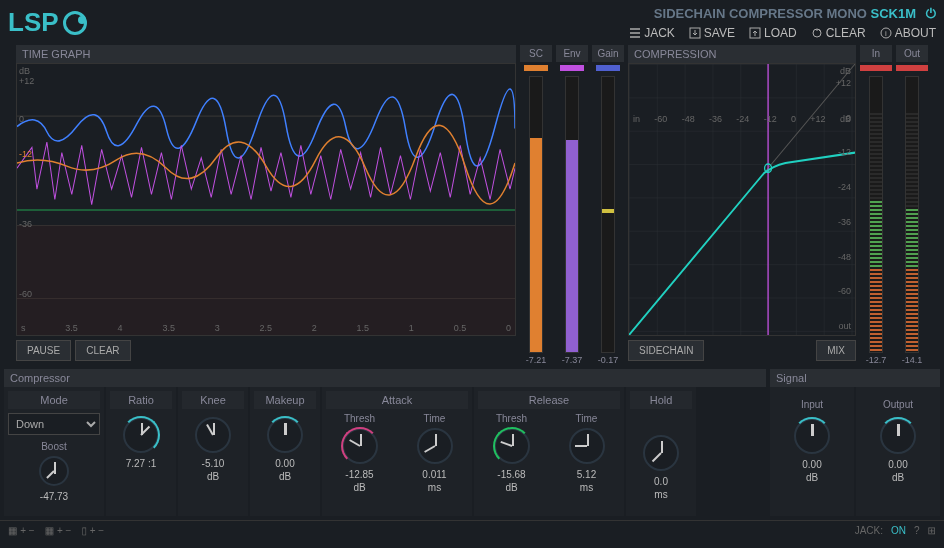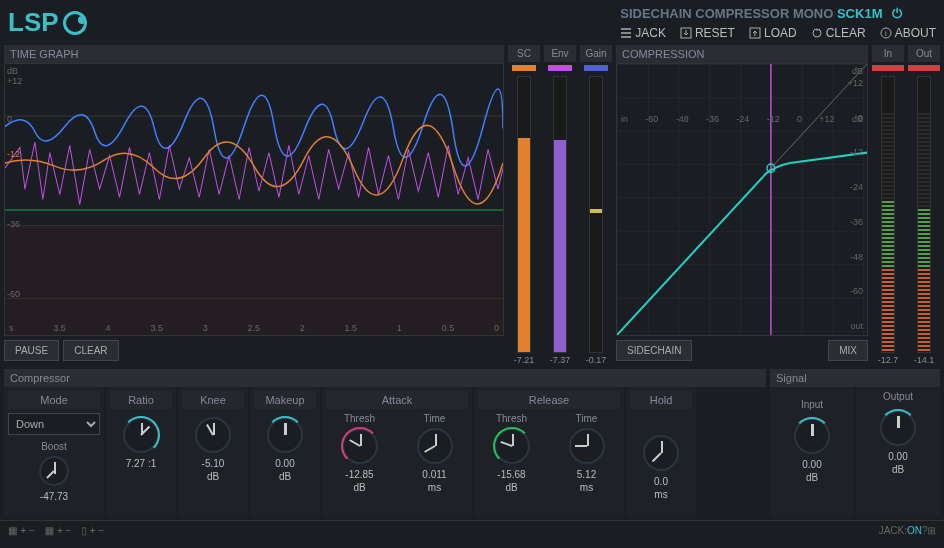--- a/index.html
+++ b/index.html
@@ -1,27 +1,27 @@
 <!DOCTYPE html>
 <html><head>
 <meta charset="utf-8">
 <style>
 *{box-sizing:border-box;margin:0;padding:0;font-family:Arial,sans-serif}
 body{background:#1a1e23;color:#aab;width:944px;height:548px;overflow:hidden;font-size:11px}
 .header{height:45px;display:flex;align-items:center;justify-content:space-between;padding:0 8px;background:#1a1e23}
 .logo{font-size:26px;font-weight:bold;color:#3abfc8;display:flex;align-items:center;gap:4px}
 .logo-icon{width:24px;height:24px;border:3px solid #3abfc8;border-radius:50%;position:relative}
 .logo-icon::after{content:"";position:absolute;width:8px;height:8px;background:#3abfc8;border-radius:50%;top:2px;right:-2px}
-.header-right{text-align:left}
+.header-right{text-align:right}
 .title-row{color:#678;font-size:13px;font-weight:bold;margin-bottom:4px}
 .model{color:#3abfc8}
 .menu-row{display:flex;gap:14px;justify-content:flex-end;align-items:center}
 .menu-item{color:#bbb;cursor:pointer;font-size:12px;display:flex;align-items:center;gap:3px}
 .menu-item svg{width:12px;height:12px}
-.main{display:flex;height:320px;gap:4px;padding:0 4px}
+.main{display:flex;height:320px;gap:4px;padding:0 16px}
 .time-graph{flex:0 0 500px;display:flex;flex-direction:column}
 .section-header{background:#2a2e33;padding:3px 6px;color:#889;font-size:11px}
 .graph-area{flex:1;background:#1a1e23;position:relative;border:1px solid #333}
 .graph-labels{position:absolute;font-size:9px;color:#666}
 .btn-row{display:flex;gap:4px;padding:4px 0;align-items:center}
 .btn{background:#2a2e33;color:#aaa;padding:4px 10px;border:1px solid #444;cursor:pointer;font-size:10px}
 .btn-wide{flex:1;text-align:center}
 .meters{display:flex;gap:4px}
 .meter-col{width:32px;display:flex;flex-direction:column;align-items:center}
 .meter-label{background:#2a2e33;width:100%;text-align:center;padding:3px 0;font-size:10px;color:#889}
@@ -41,21 +41,21 @@
 .control-group{display:flex;flex-direction:column;align-items:center;padding:4px;background:#1e2227}
 .group-header{background:#24282d;width:100%;text-align:center;padding:3px 0;font-size:11px;color:#889;margin-bottom:4px}
 .sub-header{font-size:10px;color:#889;margin-bottom:4px}
 .knob{width:36px;height:36px;border-radius:50%;background:#1a1e23;border:2px solid #2a3540;position:relative;margin:4px 0}
 .knob::after{content:"";position:absolute;width:2px;height:12px;background:#ccc;top:4px;left:50%;transform-origin:bottom center}
 .knob-ring{position:absolute;inset:-3px;border-radius:50%;border:2px solid transparent}
 .val-text{font-size:10px;color:#bbb;text-align:center;line-height:1.3}
 .mode-col{width:100px;padding:4px}
 .select{background:#1a1e23;color:#aaa;border:1px solid #444;padding:3px;width:100%;font-size:11px}
 .footer{height:20px;background:#1a1e23;border-top:1px solid #333;display:flex;align-items:center;padding:0 8px;gap:10px;font-size:10px;color:#666}
-.footer-right{margin-left:auto;display:flex;align-items:flex-end}
+.footer-right{margin-left:auto;display:flex;gap:8px;align-items:flex-end}
 .jack-on{color:#3abfc8}
 .seg{width:12px;height:2px;margin:1px 0}
 svg.waveform{width:100%;height:100%}
 </style>
 </head>
 <body>
 
 <div class="header">
   <div class="logo">LSP<span class="logo-icon"></span></div>
   <div class="header-right">
@@ -69,21 +69,21 @@
           <svg viewBox="0 0 12 12">
             <path d="M1 2h10M1 6h10M1 10h10" stroke="#aaa" stroke-width="1.5"></path>
           </svg>
           <span>JACK</span>
         </span>
       <span class="menu-item">
           <svg viewBox="0 0 12 12">
             <rect x="1" y="1" width="10" height="10" fill="none" stroke="#aaa"></rect>
             <path d="M6 3v5M4 6l2 2 2-2" stroke="#aaa" fill="none"></path>
           </svg>
-          <span>RESET</span>
+          <span>SAVE</span>
         </span>
       <span class="menu-item">
           <svg viewBox="0 0 12 12">
             <rect x="1" y="1" width="10" height="10" fill="none" stroke="#aaa"></rect>
             <path d="M6 9V4M4 6l2-2 2 2" stroke="#aaa" fill="none"></path>
           </svg>
           <span>LOAD</span>
         </span>
       <span class="menu-item">
           <svg viewBox="0 0 12 12">
@@ -446,21 +446,21 @@
     <div class="controls-row">
       <div class="control-group" style="flex:1">
         <div class="sub-header" style="margin-top:8px">Input</div>
         <div class="knob">
             <div class="knob-ring" style="border-top-color:#3abfc8"></div>
             <div style="position:absolute;width:2px;height:12px;background:#ccc;top:4px;left:50%;transform:translateX(-50%);transform-origin:bottom"></div>
           </div>
         <div class="val-text"><span>0.00</span><br><span>dB</span></div>
       </div>
       <div class="control-group" style="flex:1">
-        <div class="sub-header" style="">Output</div>
+        <div class="sub-header" style="margin-top:8px">Output</div>
         <div class="knob">
             <div class="knob-ring" style="border-top-color:#3abfc8"></div>
             <div style="position:absolute;width:2px;height:12px;background:#ccc;top:4px;left:50%;transform:translateX(-50%);transform-origin:bottom"></div>
           </div>
         <div class="val-text"><span>0.00</span><br><span>dB</span></div>
       </div>
     </div>
   </div>
 </div>
 

